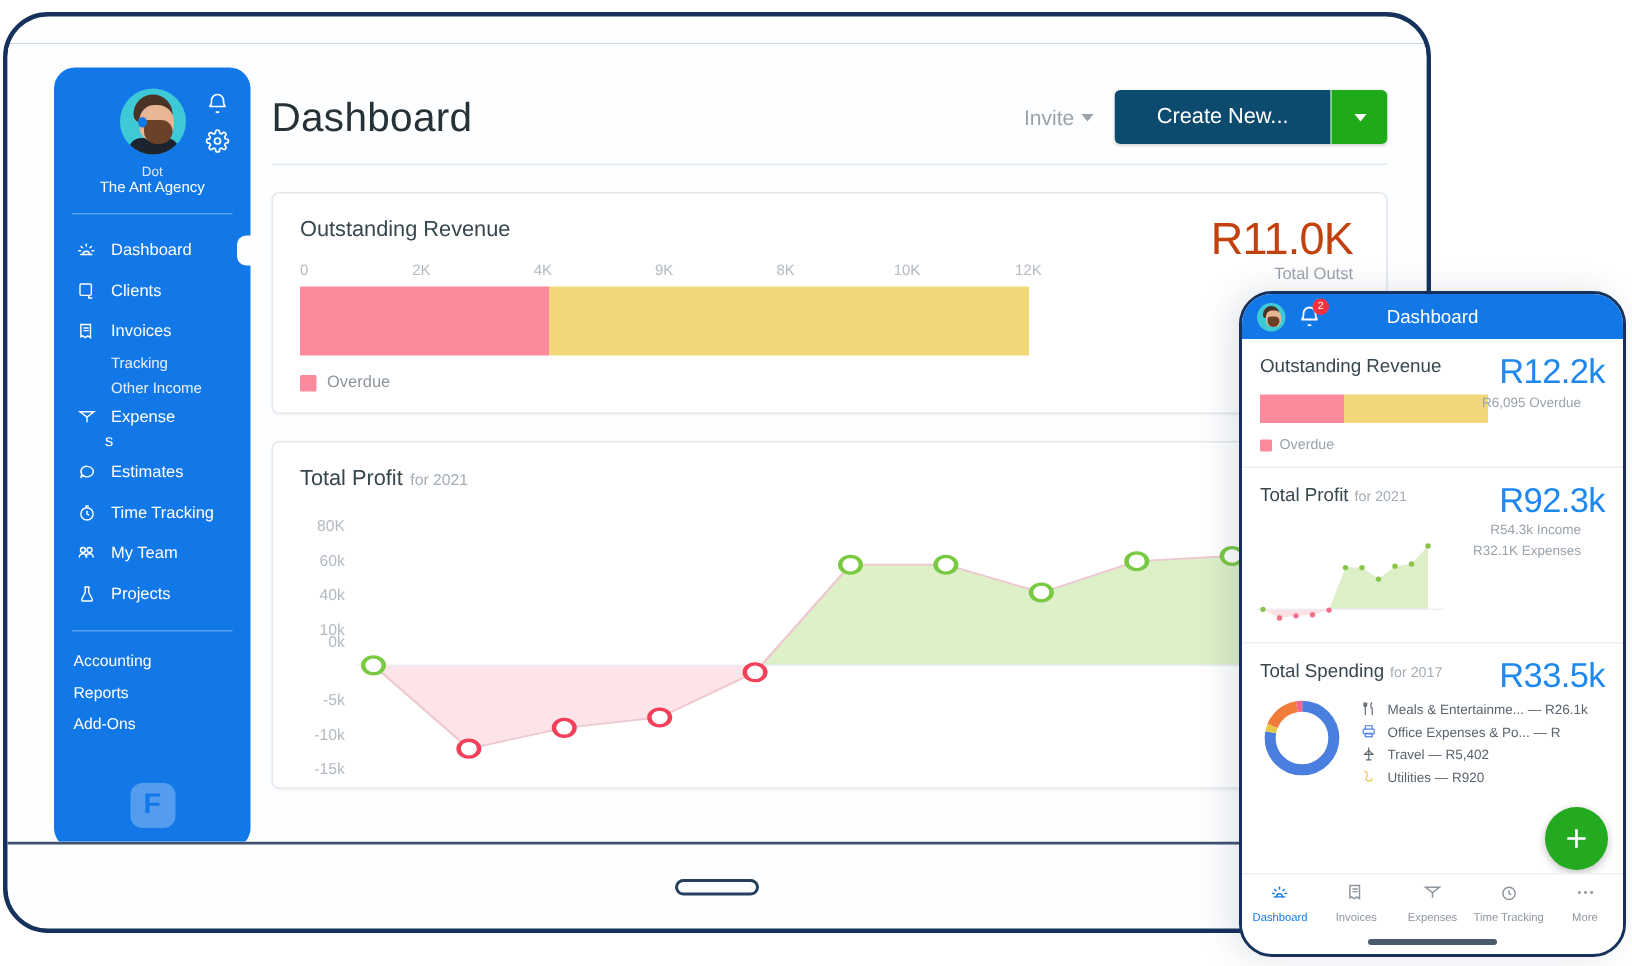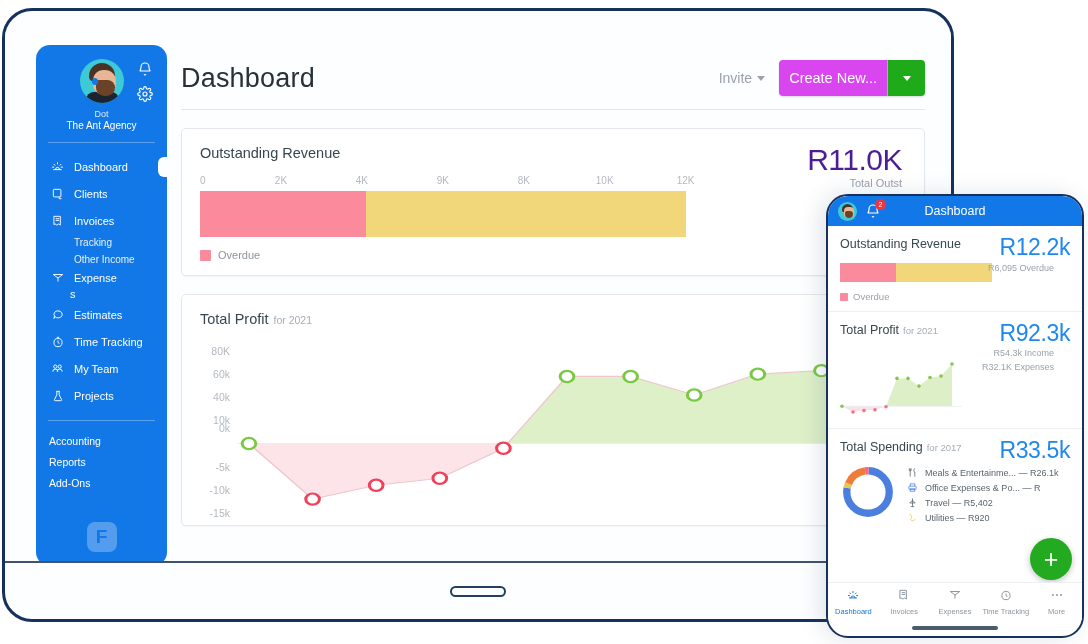--- a/index.html
+++ b/index.html
@@ -81,32 +81,32 @@
   }
 
   
   .main { position:absolute; left:176px; top:18px; right:26px; bottom:0; }
   .page-head { display:flex; align-items:center; height:62px; }
   .page-title { font-size: 27px; color:#263238; font-weight: normal; letter-spacing:.2px;}
   .head-right { margin-left:auto; display:flex; align-items:center; gap:14px; }
   .invite { font-size:14px; color:#9aa2ab; display:flex; align-items:center; gap:5px; cursor:pointer; }
   .caret { width:0;height:0;border-left:4.5px solid transparent;border-right:4.5px solid transparent;border-top:5px solid currentColor; }
   .btn-group { display:flex; border-radius:4px; overflow:hidden; box-shadow:0 1px 2px rgba(0,0,0,.15); }
-  .btn-primary { background:#d946ef; color:#fff; font-size:14.5px; padding: 10px 10px; border:none; cursor:pointer; font-family:"Liberation Sans",sans-serif;}
+  .btn-primary { background:#0c4a6e; color:#fff; font-size:14.5px; padding: 10px 28px; border:none; cursor:pointer; font-family:"Liberation Sans",sans-serif;}
   .btn-split { background:#1faa19; width:38px; border:none; border-left:1px solid rgba(255,255,255,.45); cursor:pointer; display:flex;align-items:center;justify-content:center;color:#fff;}
   .head-rule { height:1px; background:#e3e7ea; margin: 0 0 18px 0; }
 
   .card {
     background:#fff; border:1px solid #e4e8ec; border-radius:5px;
     box-shadow: 0 1px 2px rgba(20,40,70,.04);
     position:relative; padding: 16px 18px 14px 18px; margin-bottom:18px;
   }
   .card-title { font-size:14.5px; color:#37474f; }
   .card-title .sub { font-size:10.5px; color:#a4adb6; margin-left:5px; }
-  .big-val { position:absolute; right:22px; top:14px; font-size:30px; color:#4c1d95; font-weight:normal; letter-spacing:-.5px;}
+  .big-val { position:absolute; right:22px; top:14px; font-size:30px; color:#c2410c; font-weight:normal; letter-spacing:-.5px;}
   .big-sub { position:absolute; right:22px; top:48px; font-size:11px; color:#9aa2ab; white-space:nowrap;}
 
   
   .axis { display:flex; margin-top:14px; position:relative; height:13px; width:518px;}
   .axis span { position:absolute; font-size:10px; color:#b3b9c0; transform:translateX(-50%);}
   .axis span:first-child { transform:none; }
   .bar-wrap { width:518px; height:46px; display:flex; margin-top:3px; }
   .bar-a { background:#fa8a9c; }
   .bar-b { background:#f2d77a; }
   .legend { display:flex; align-items:center; gap:7px; margin-top:12px; font-size:11px; color:#8d959d; }

